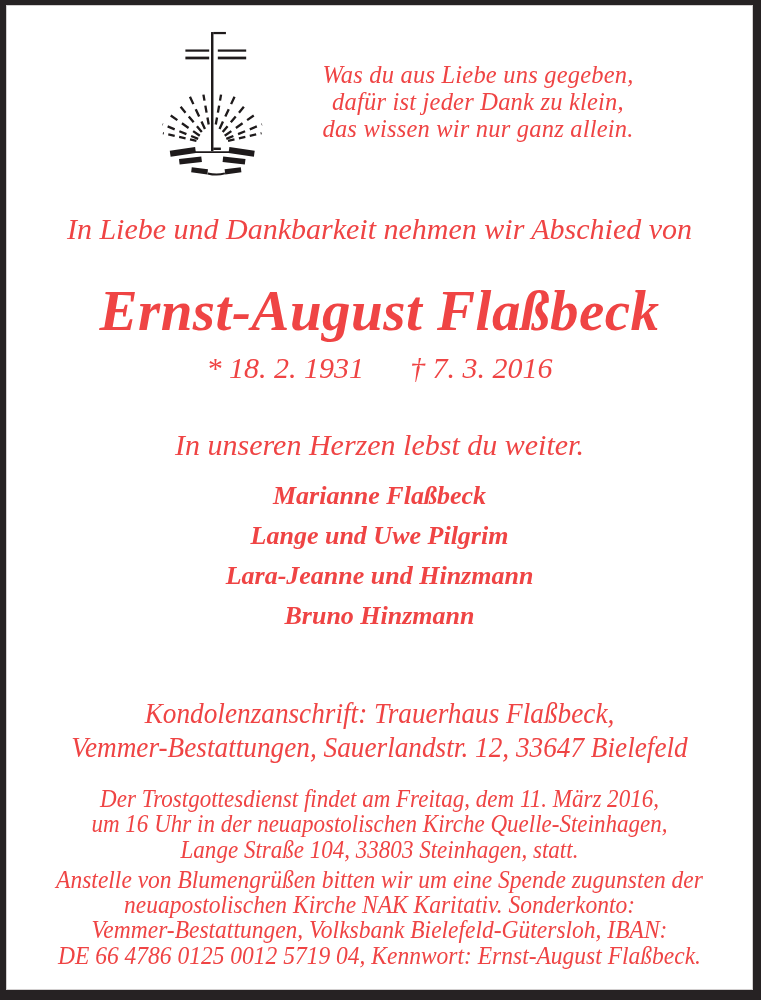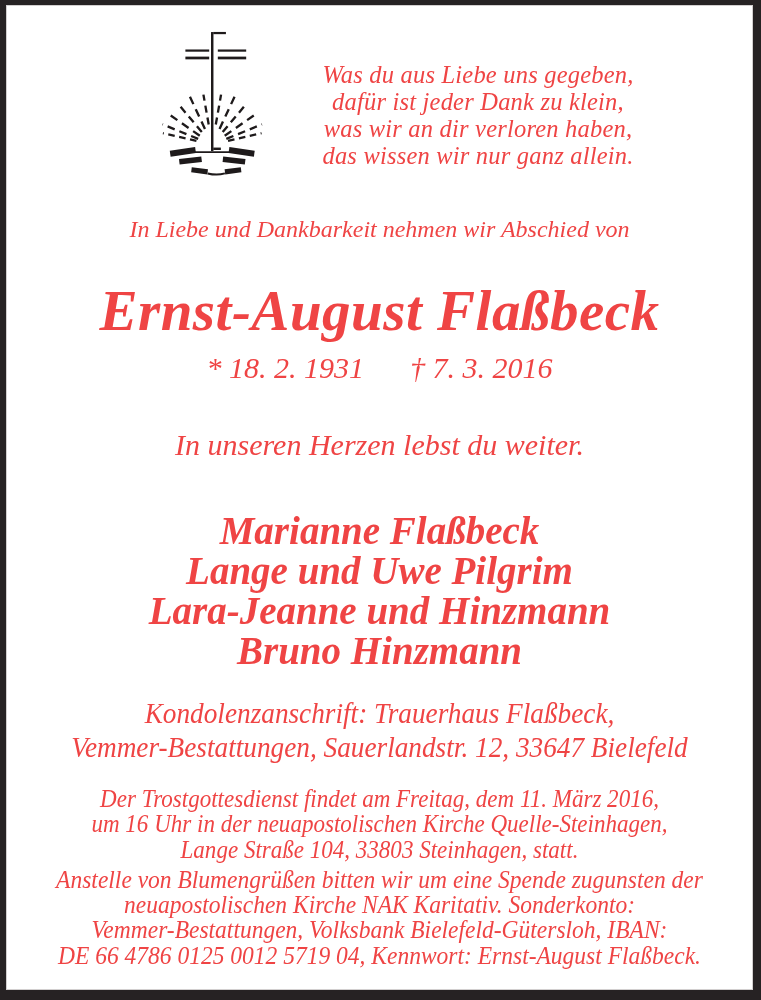--- a/index.html
+++ b/index.html
@@ -27,27 +27,27 @@
   .logo-box { left: 150px; top: 24px; width: 152px; height: 152px; }
   .logo-box svg { display: block; width: 100%; height: 100%; }
 
   .verse {
     left: 298px; top: 56px; width: 348px;
     font-size: 24.5px; line-height: 27px;
     text-align: center;
     letter-spacing: 0.2px;
   }
 
-  .intro   { top: 205px; font-size: 24px;  line-height: 38px; }
+  .intro   { top: 205px; font-size: 30px;  line-height: 38px; }
   .name    { top: 274px; font-size: 57px;  line-height: 64px; font-weight: bold; letter-spacing: 0.5px; }
   .dates   { top: 345px; font-size: 30px;  line-height: 36px;
              display: flex; justify-content: center; gap: 46px; }
   .herzen  { top: 422px; font-size: 30px;  line-height: 36px; }
 
-  .mourners { top: 506px; font-size: 39px; line-height: 40px; font-weight: bold; }
+  .mourners { top: 471px; font-size: 26px; line-height: 40px; font-weight: bold; }
 
   .kondolenz { top: 691px; font-size: 29px;   line-height: 34px; }
   .service   { top: 781px; font-size: 24.5px; line-height: 25.4px; }
   .donation  { top: 862px; font-size: 25px;   line-height: 25.2px; }
 
   .condensed { transform: scaleX(0.94); transform-origin: 50% 0; }
 
   .logo-stroke { stroke: #1e1a1b; fill: none; }
 </style>
 </head>
@@ -91,21 +91,20 @@
         <line x1="35" y1="139" x2="51" y2="141" stroke-width="5"></line>
         <path d="M51,142.5 Q60,144.8 68,142.5" stroke-width="2"></path>
         <line x1="68" y1="141" x2="84" y2="139" stroke-width="5"></line>
       </g>
     </svg>
   </div>
 
   <div class="abs verse">
     <div>Was du aus Liebe uns gegeben,</div>
     <div>dafür ist jeder Dank zu klein,</div>
-    <div>was wir an dir verloren haben,</div>
     <div>das wissen wir nur ganz allein.</div>
   </div>
 
   <div class="abs center intro">In Liebe und Dankbarkeit nehmen wir Abschied von</div>
 
   <div class="abs center name">Ernst-August Flaßbeck</div>
 
   <div class="abs center dates">
     <span>* 18. 2. 1931</span>
     <span>† 7. 3. 2016</span>

